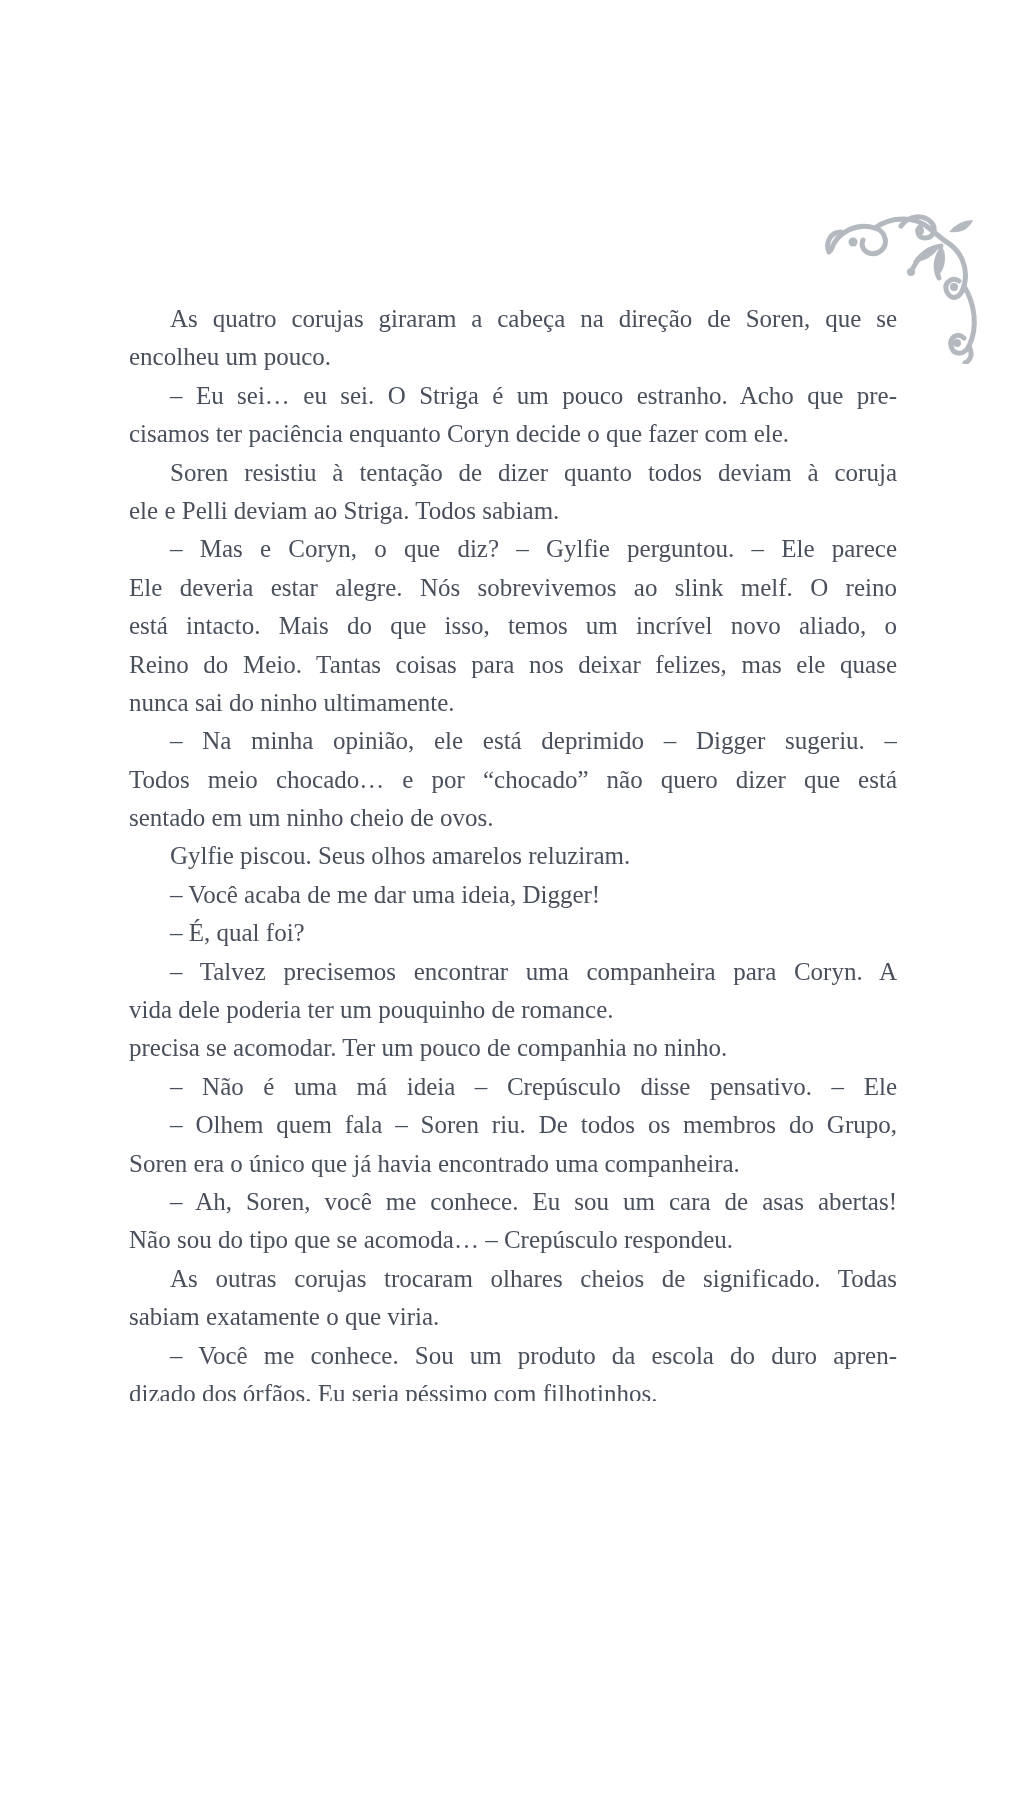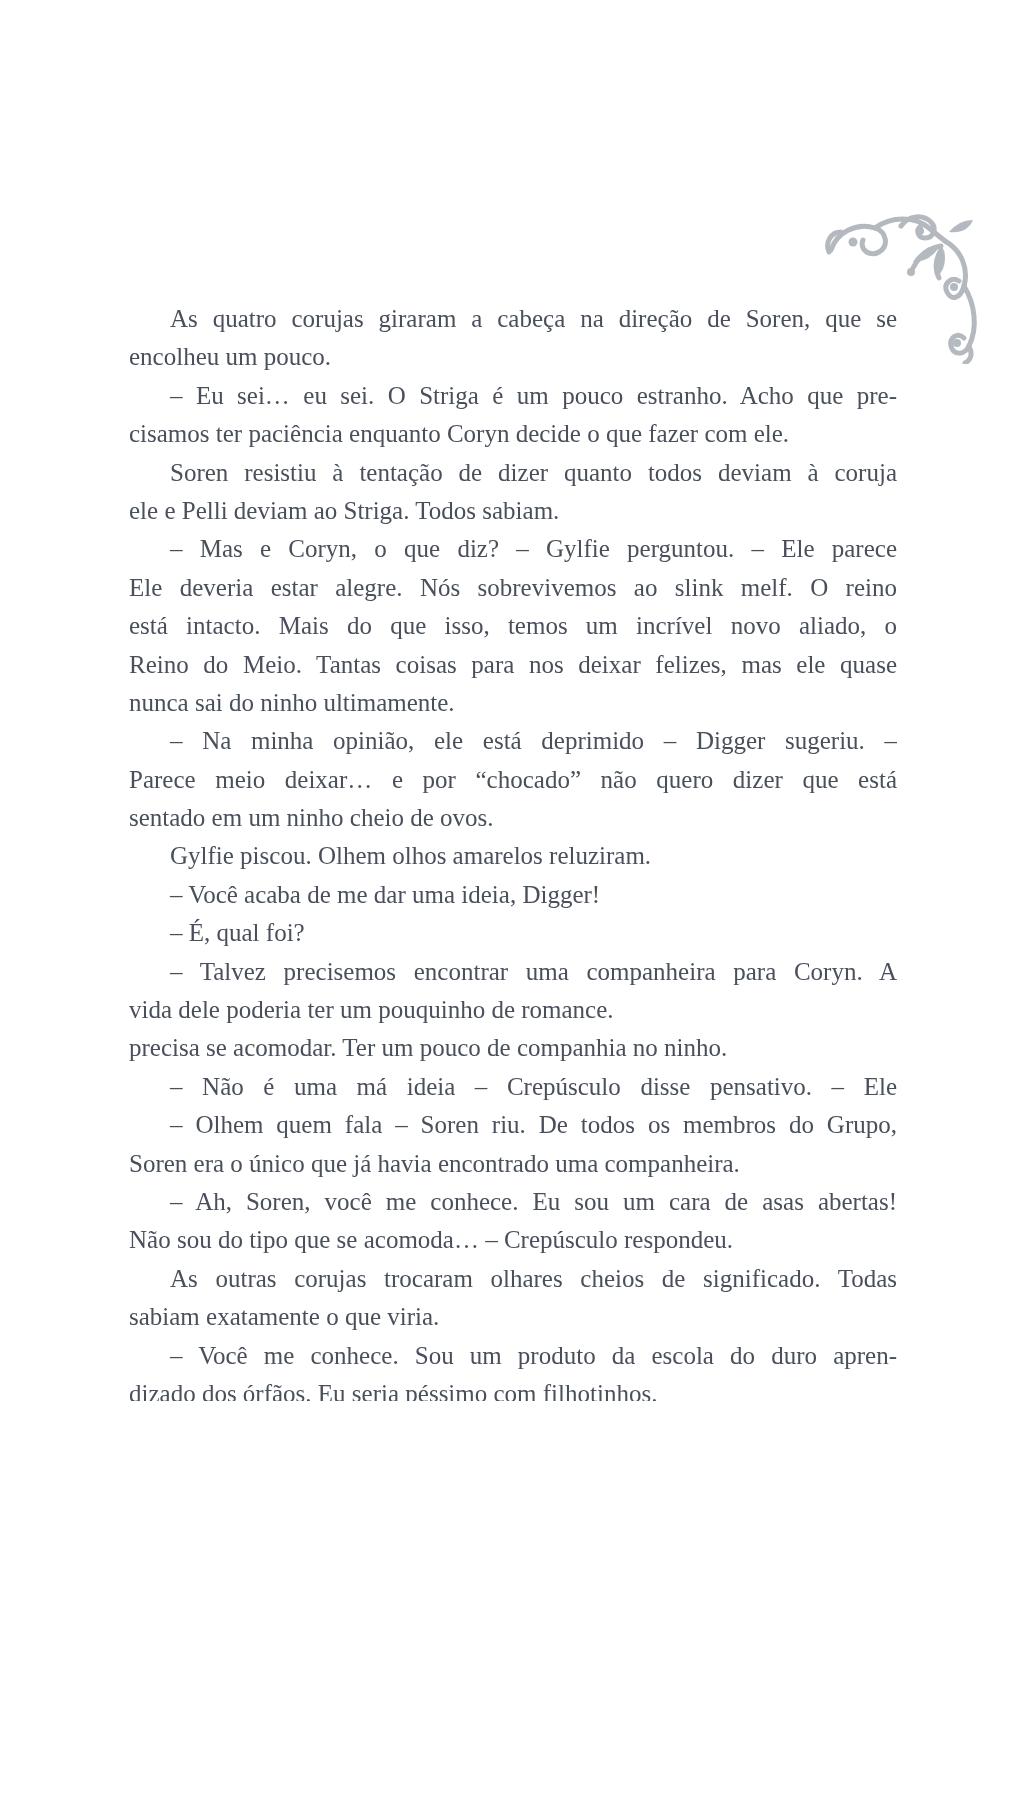--- a/index.html
+++ b/index.html
@@ -135,25 +135,25 @@
       </div>
       <div class="para">
         <div class="line first">– Mas e Coryn, o que diz? – Gylfie perguntou. – Ele parece</div>
         <div class="line">Ele deveria estar alegre. Nós sobrevivemos ao slink melf. O reino</div>
         <div class="line">está intacto. Mais do que isso, temos um incrível novo aliado, o</div>
         <div class="line">Reino do Meio. Tantas coisas para nos deixar felizes, mas ele quase</div>
         <div class="line last">nunca sai do ninho ultimamente.</div>
       </div>
       <div class="para">
         <div class="line first">– Na minha opinião, ele está deprimido – Digger sugeriu. –</div>
-        <div class="line">Parece meio deixar… e por “chocado” não quero dizer que está</div>
+        <div class="line">Todos meio chocado… e por “chocado” não quero dizer que está</div>
         <div class="line last">sentado em um ninho cheio de ovos.</div>
       </div>
       <div class="para">
-        <div class="line first last">Gylfie piscou. Olhem olhos amarelos reluziram.</div>
+        <div class="line first last">Gylfie piscou. Seus olhos amarelos reluziram.</div>
       </div>
       <div class="para">
         <div class="line first last">– Você acaba de me dar uma ideia, Digger!</div>
       </div>
       <div class="para">
         <div class="line first last">– É, qual foi?</div>
       </div>
       <div class="para">
         <div class="line first">– Talvez precisemos encontrar uma companheira para Coryn. A</div>
         <div class="line last">vida dele poderia ter um pouquinho de romance.</div>

